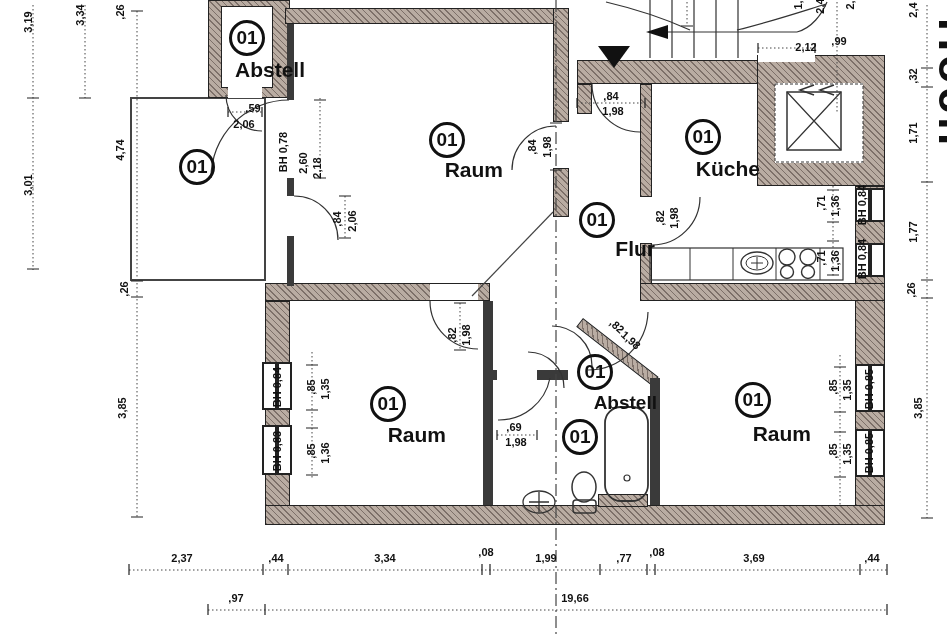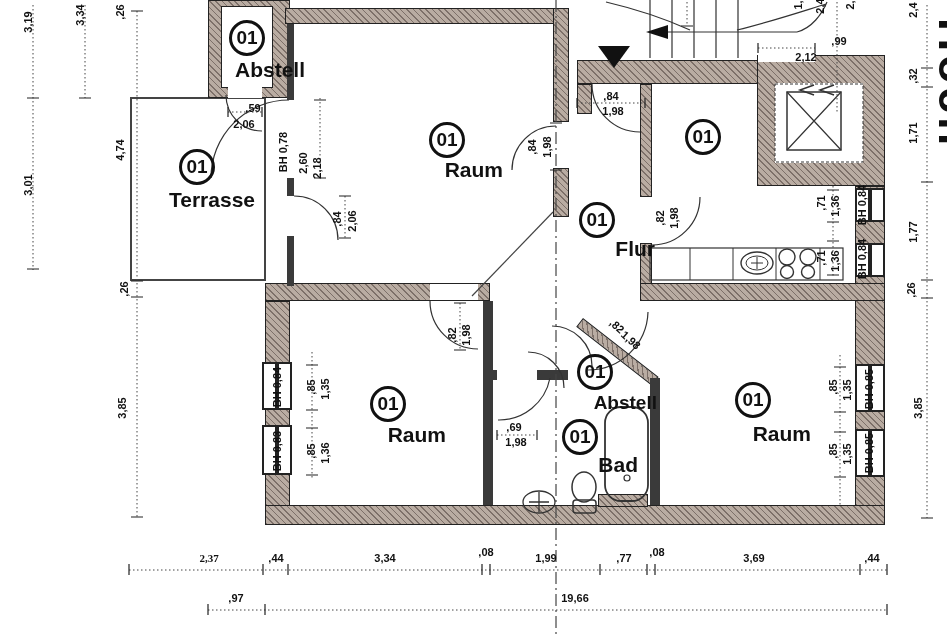--- a/index.html
+++ b/index.html
@@ -127,36 +127,35 @@
       <ellipse cx="539" cy="502" rx="16" ry="11"></ellipse>
         <path d="M529 502H549 M539 492V512"></path>
     </g>
   </svg>
 
   <div class="circ" style="left:229px;top:20px;">01</div>
   <div class="rname" style="left:195px;top:58px;">Abstell</div>
   <div class="circ" style="left:429px;top:122px;">01</div>
   <div class="rname" style="left:393px;top:158px;">Raum</div>
   <div class="circ" style="left:685px;top:119px;">01</div>
+  <div class="rname" style="left:650px;top:157px;">Küche</div>
   <div class="circ" style="left:179px;top:149px;">01</div>
-  <div class="rname" style="left:145px;top:188px;">Terrasse</div>
   <div class="circ" style="left:579px;top:202px;">01</div>
   <div class="rname" style="left:545px;top:237px;">Flur</div>
   <div class="circ" style="left:370px;top:386px;">01</div>
   <div class="rname" style="left:336px;top:423px;">Raum</div>
   <div class="sm">
       <div class="circ" style="left:577px;top:354px;">01</div>
   <div class="rname" style="left:547px;top:392px;">Abstell</div>
     </div>
   <div class="circ" style="left:562px;top:419px;">01</div>
-  <div class="rname" style="left:528px;top:453px;">Bad</div>
   <div class="circ" style="left:735px;top:382px;">01</div>
   <div class="rname" style="left:701px;top:422px;">Raum</div>
 
-  <div class="lbl" style="left:187px;top:551px;font-family:Liberation Serif, serif;">2,37</div>
+  <div class="lbl" style="left:160px;top:551px;">2,37</div>
   <div class="lbl" style="left:254px;top:551px;">,44</div>
   <div class="lbl" style="left:363px;top:551px;">3,34</div>
   <div class="lbl" style="left:464px;top:545px;">,08</div>
   <div class="lbl" style="left:524px;top:551px;">1,99</div>
   <div class="lbl" style="left:602px;top:551px;">,77</div>
   <div class="lbl" style="left:635px;top:545px;">,08</div>
   <div class="lbl" style="left:732px;top:551px;">3,69</div>
   <div class="lbl" style="left:850px;top:551px;">,44</div>
   <div class="lbl" style="left:214px;top:591px;">,97</div>
   <div class="lbl" style="left:553px;top:591px;">19,66</div>
@@ -176,21 +175,21 @@
   <div class="lbl v" style="left:889px;top:283px;">,26</div>
   <div class="lbl v" style="left:896px;top:401px;">3,85</div>
 
   <div class="lbl v" style="left:776px;top:-2px;">1,</div>
   <div class="lbl v" style="left:798px;top:-1px;">2,4</div>
   <div class="lbl v" style="left:828px;top:-2px;">2,</div>
 
   <div class="lbl" style="left:231px;top:101px;">,59</div>
   <div class="lbl" style="left:222px;top:117px;">2,06</div>
   <div class="lbl" style="left:817px;top:34px;">,99</div>
-  <div class="lbl" style="left:784px;top:50px;">2,12</div>
+  <div class="lbl" style="left:784px;top:40px;">2,12</div>
   <div class="lbl" style="left:589px;top:89px;">,84</div>
   <div class="lbl" style="left:591px;top:104px;">1,98</div>
   <div class="lbl v" style="left:510px;top:140px;">,84</div>
   <div class="lbl v" style="left:525px;top:140px;">1,98</div>
   <div class="lbl v" style="left:638px;top:211px;">,82</div>
   <div class="lbl v" style="left:652px;top:211px;">1,98</div>
   <div class="lbl v" style="left:430px;top:328px;">,82</div>
   <div class="lbl v" style="left:444px;top:328px;">1,98</div>
   <div class="lbl d" style="left:595px;top:319px;">,82</div>
   <div class="lbl d" style="left:609px;top:333px;">1,98</div>

